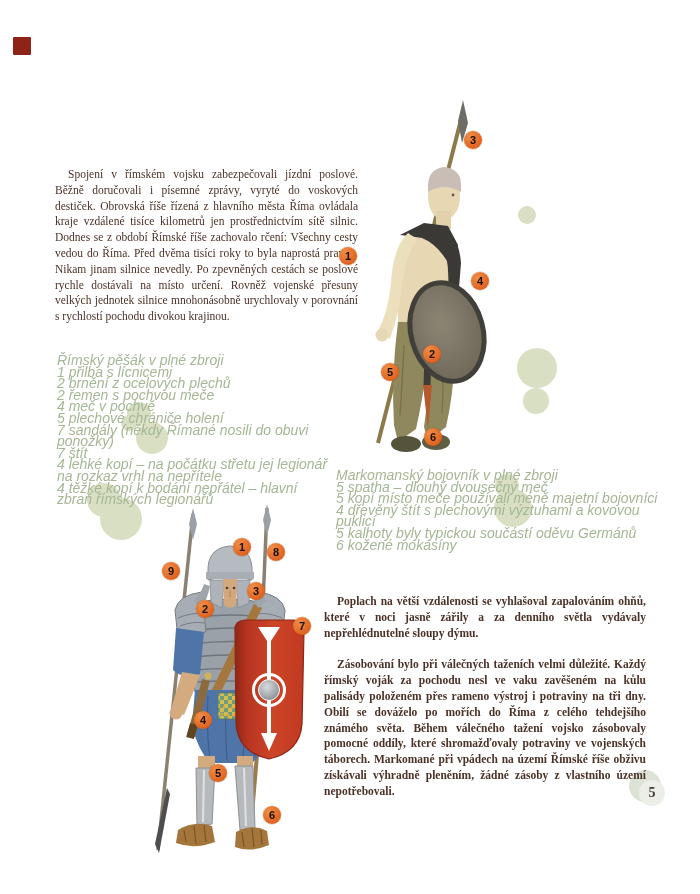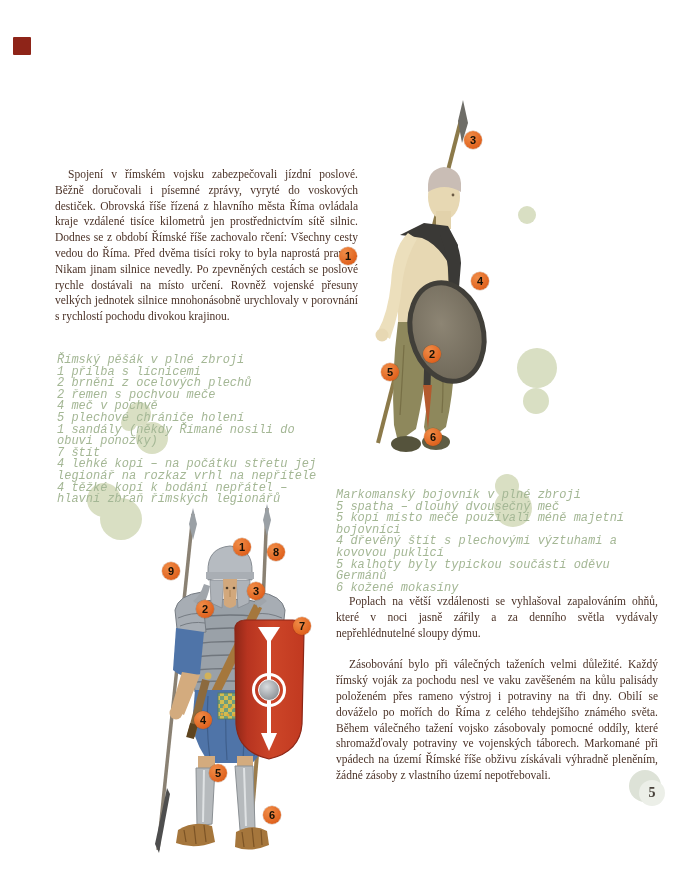--- a/index.html
+++ b/index.html
@@ -3,25 +3,25 @@
 <meta charset="utf-8">
 <style>
   html,body{margin:0;padding:0;background:#fff;}
   #page{position:relative;width:700px;height:894px;background:#ffffff;overflow:hidden;
         font-family:"Liberation Serif",serif;}
   
   .bodytext{position:absolute;color:#4b3227;font-size:11.5px;line-height:15.8px;
             text-align:justify;z-index:2;}
   .bodytext .para{text-indent:13px;margin:0 0 15px 0;}
   #intro-paragraph{left:55px;top:167px;width:303px;}
-  #right-column{left:336px;top:594px;width:322px;}
-  .caption{position:absolute;color:#a4b795;font-family:Liberation Mono, monospace;
-           font-style:italic;font-size:12px;line-height:11.6px;z-index:2;}
+  #right-column{left:324px;top:594px;width:322px;font-weight:bold;}
+  .caption{position:absolute;color:#a4b795;font-family:Liberation Sans, sans-serif;
+           font-style:italic;font-size:14px;line-height:11.6px;z-index:2;}
   #caption-roman{left:57px;top:355px;width:272px;}
-  #caption-markoman{left:336px;top:490px;width:330px;}
+  #caption-markoman{left:336px;top:470px;width:330px;}
   .cap-line{margin:0;}
   
   .decor{position:absolute;border-radius:50%;background:#d9dfc3;z-index:1;}
   #corner-square{position:absolute;left:13px;top:37px;width:18px;height:18px;
                  background:#8e2418;border-radius:1px;z-index:5;}
   
   #pagenum-big{position:absolute;left:629px;top:770px;width:32px;height:32px;
                border-radius:50%;background:#dde2d7;z-index:1;}
   #pagenum-small{position:absolute;left:639px;top:780px;width:26px;height:26px;border-radius:50%;
                background:#ecefe8;z-index:2;display:flex;align-items:center;justify-content:center;
@@ -71,21 +71,21 @@
   </div>
 
   <div id="caption-roman" class="caption">
     <div class="cap-line">Římský pěšák v plné zbroji</div>
     <div>
         <div class="cap-line">1 přilba s lícnicemi</div>
         <div class="cap-line">2 brnění z ocelových plechů</div>
         <div class="cap-line">2 řemen s pochvou meče</div>
         <div class="cap-line">4 meč v pochvě</div>
         <div class="cap-line">5 plechové chrániče holení</div>
-        <div class="cap-line">1 sandály (někdy Římané nosili do obuvi ponožky)</div>
+        <div class="cap-line">7 sandály (někdy Římané nosili do obuvi ponožky)</div>
         <div class="cap-line">7 štít</div>
         <div class="cap-line">4 lehké kopí – na počátku střetu jej legionář na rozkaz vrhl na nepřítele</div>
         <div class="cap-line">4 těžké kopí k bodání nepřátel – hlavní zbraň římských legionářů</div>
       </div>
   </div>
 
   <div id="caption-markoman" class="caption">
     <div class="cap-line">Markomanský bojovník v plné zbroji</div>
     <div>
         <div class="cap-line">5 spatha – dlouhý dvousečný meč</div>

